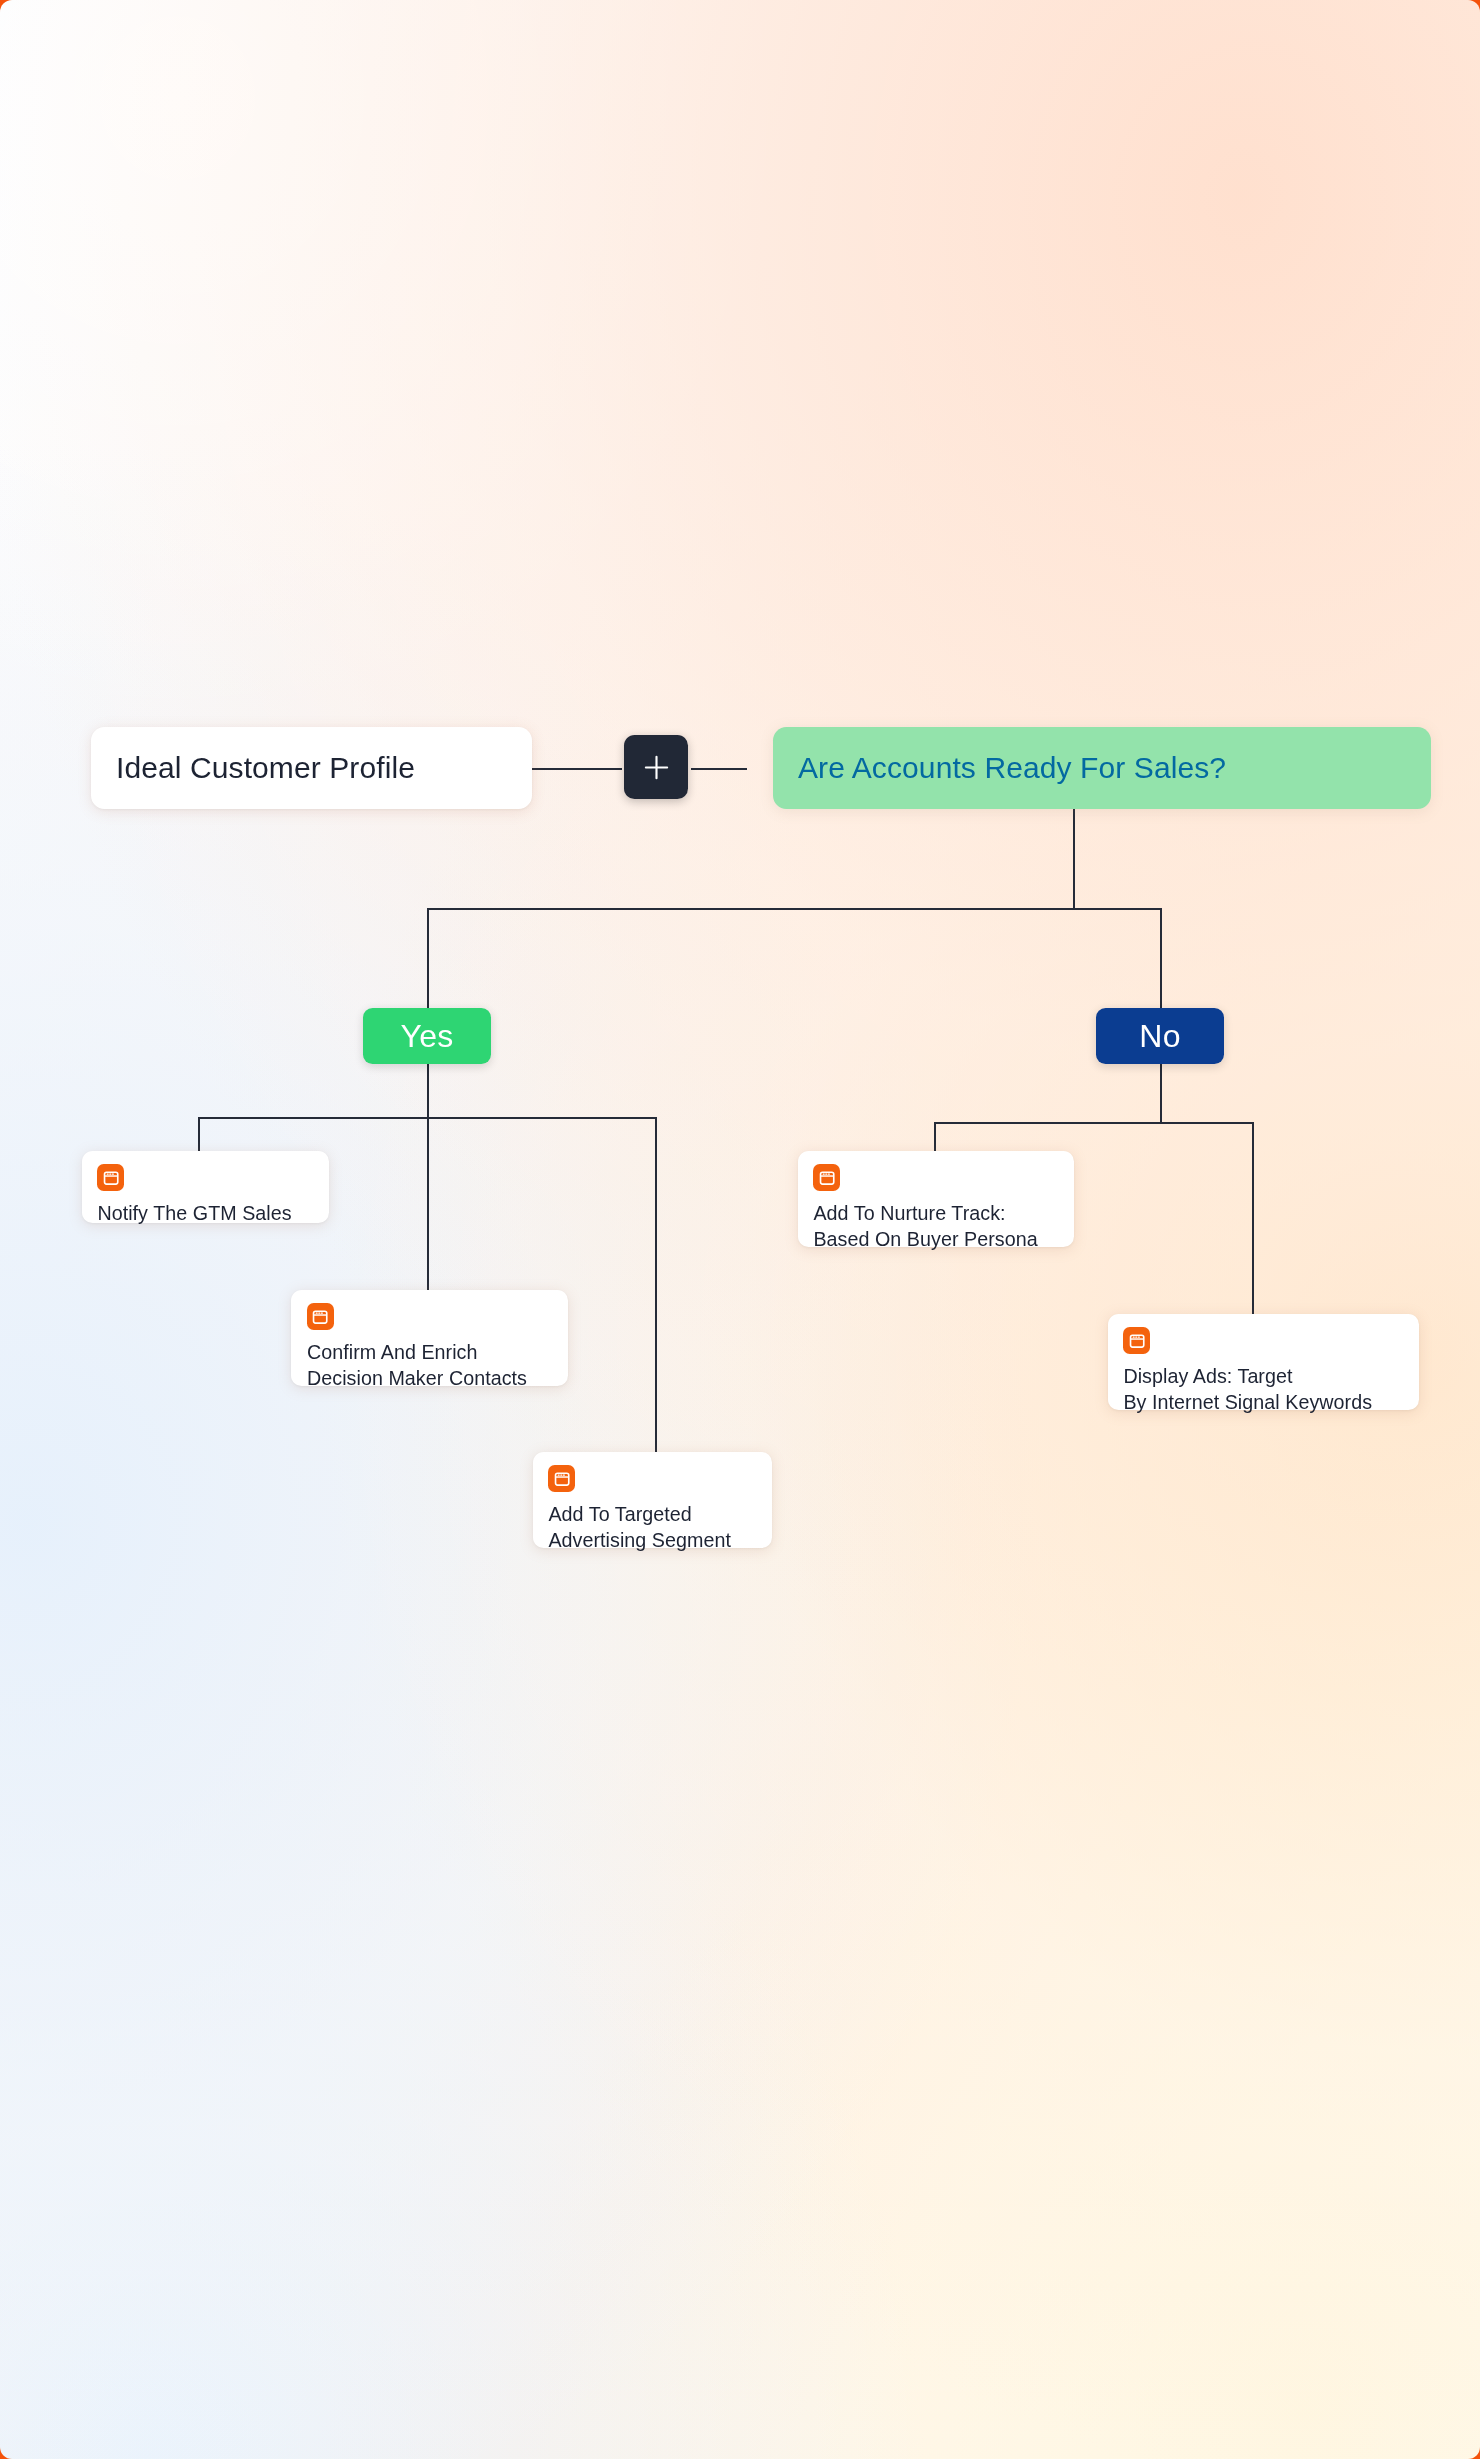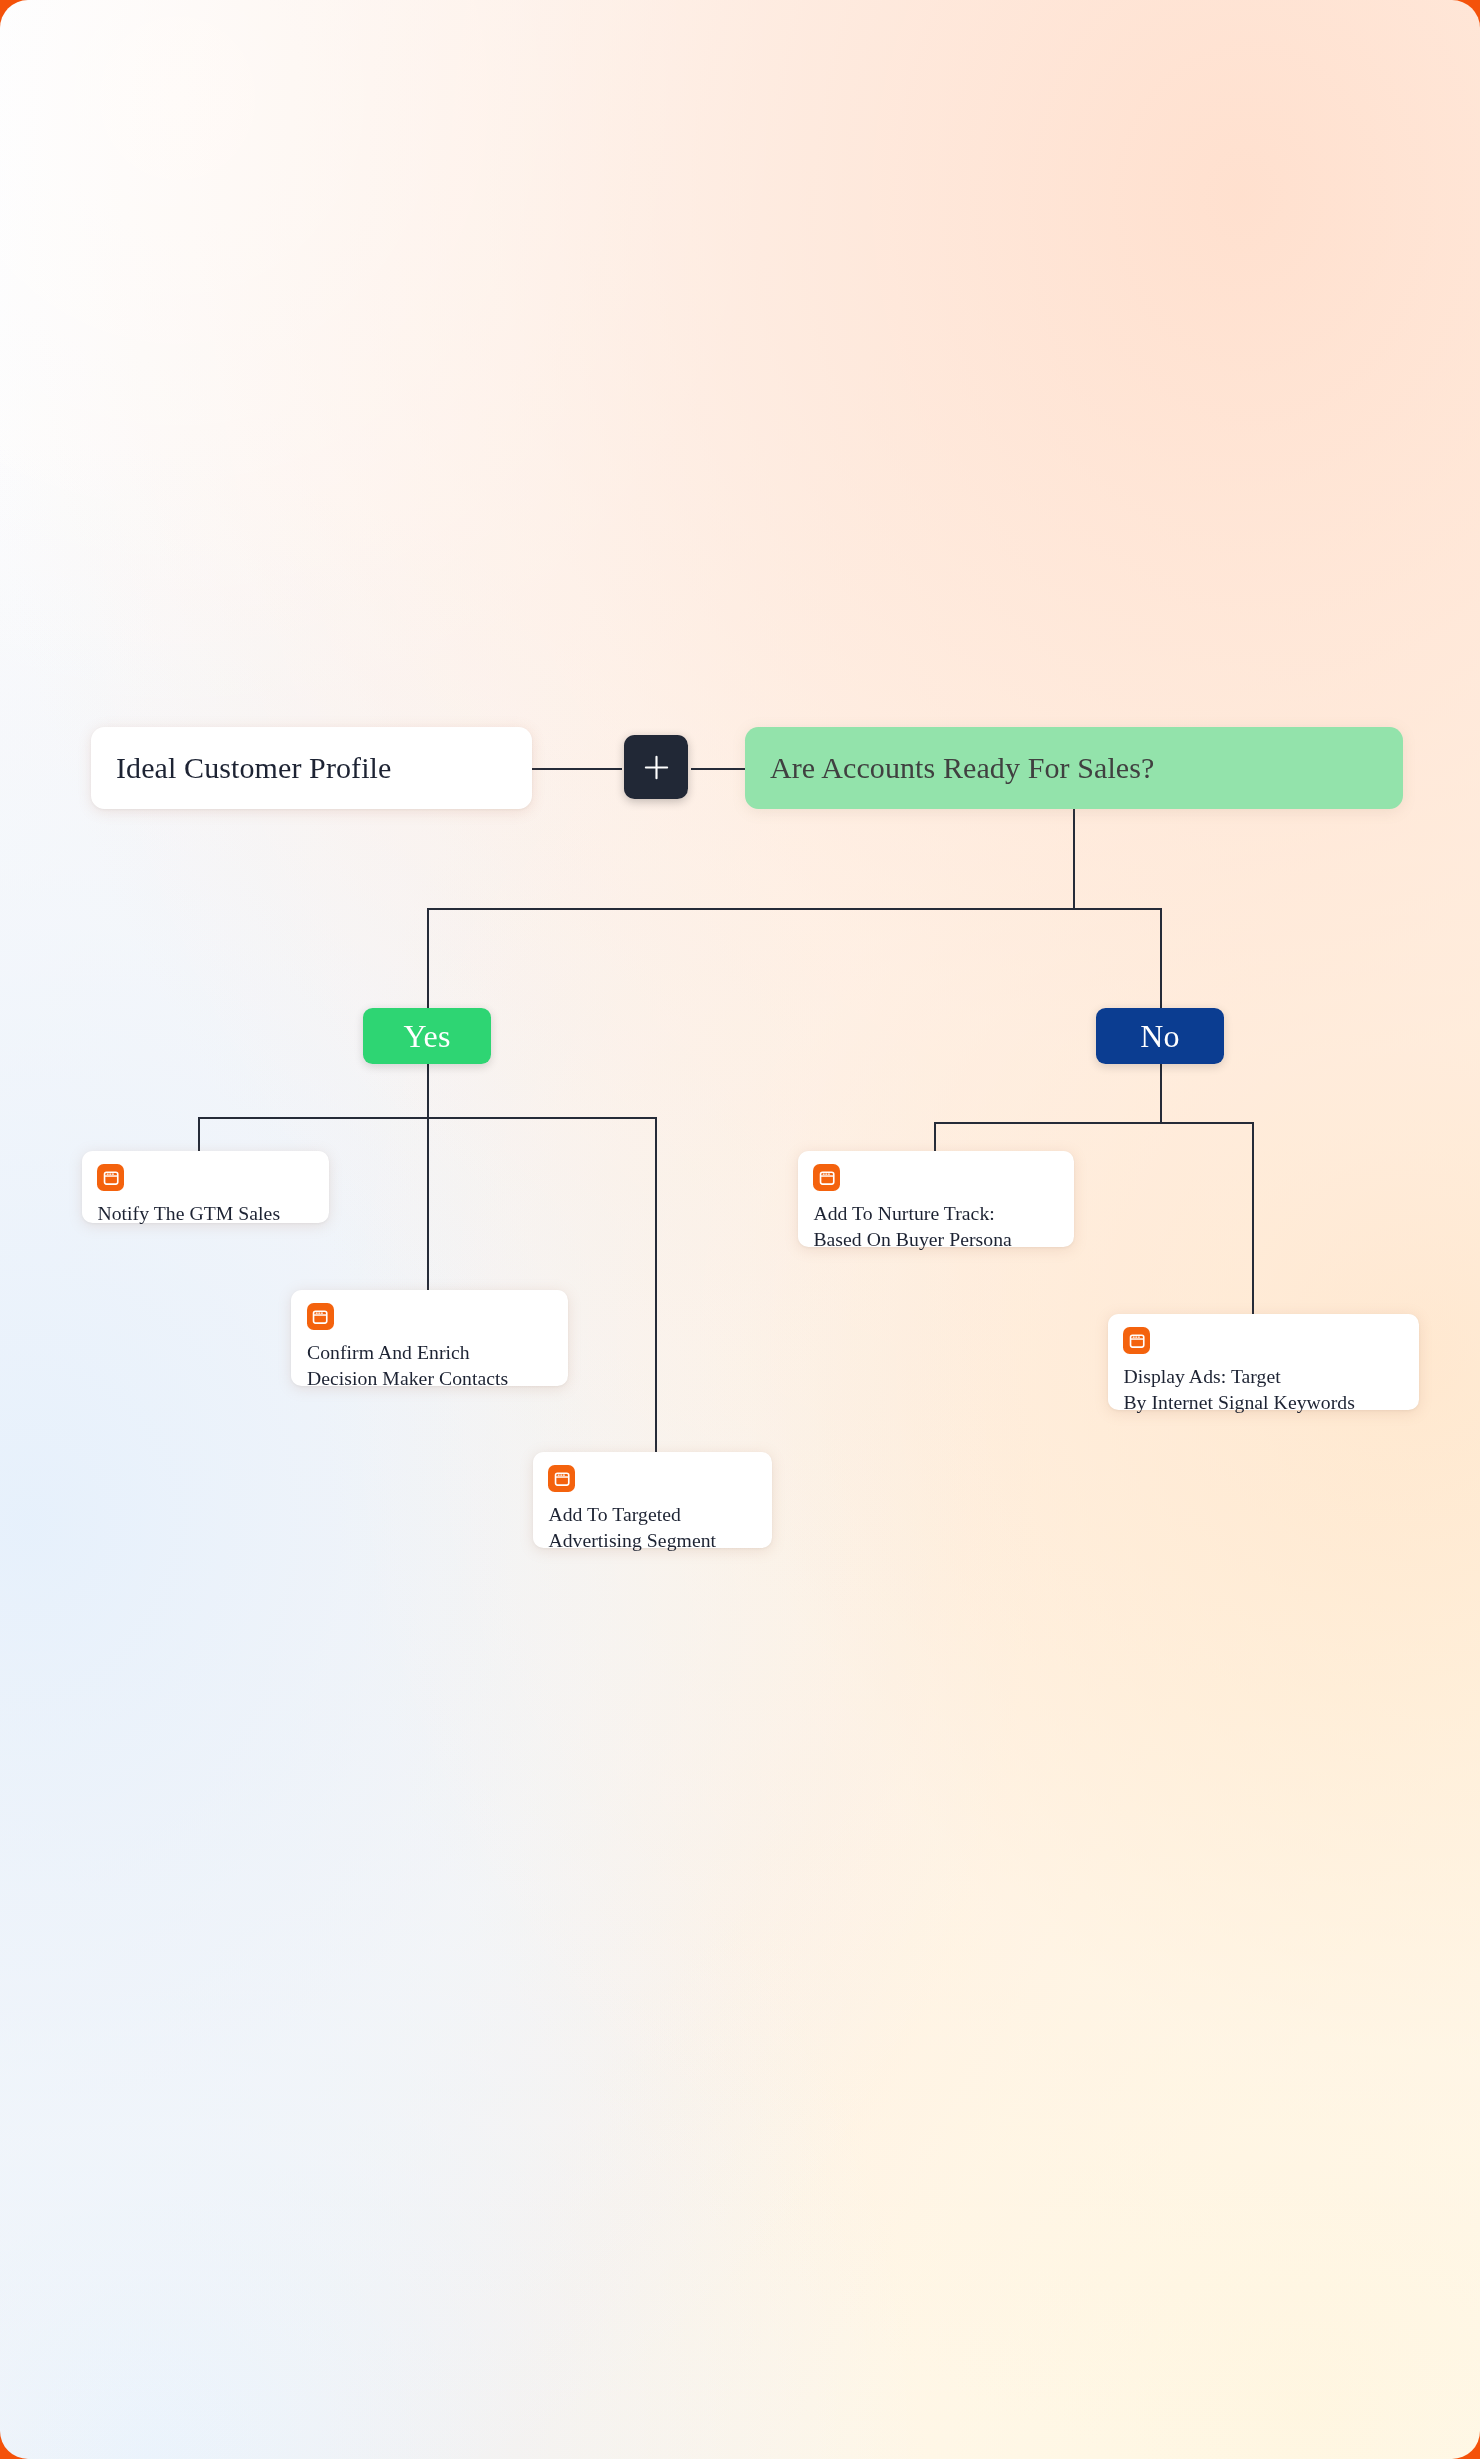--- a/index.html
+++ b/index.html
@@ -19,31 +19,30 @@
     width: 1480px;
     height: 2459px;
     background: #F4520A;
   }
 
   .canvas {
     position: absolute;
     left: 0; top: 0;
     width: 1480px;
     height: 2459px;
-    border-radius: 28px;
+    border-radius: 12px;
     overflow: hidden;
     background:
       radial-gradient(120% 85% at 84% 8%,  rgba(255,223,205,0.95) 0%, rgba(255,236,224,0.55) 42%, rgba(255,255,255,0) 72%),
       radial-gradient(95% 60% at 96% 55%,  rgba(255,228,196,0.85) 0%, rgba(255,241,223,0.40) 48%, rgba(255,255,255,0) 78%),
       radial-gradient(85% 55% at 2% 62%,   rgba(229,240,252,0.95) 0%, rgba(238,245,253,0.60) 45%, rgba(255,255,255,0) 80%),
       radial-gradient(70% 45% at 10% 100%, rgba(233,243,253,0.95) 0%, rgba(255,255,255,0) 75%),
       radial-gradient(70% 40% at 88% 98%,  rgba(255,246,224,0.95) 0%, rgba(255,255,255,0) 78%),
       radial-gradient(60% 38% at 12% 4%,   rgba(255,255,255,1) 0%, rgba(255,255,255,0) 70%),
       linear-gradient(118deg, #fafcff 0%, #fdf6f2 38%, #fff2e6 64%, #fffaf0 86%, #fffdf6 100%);
-    font-family: Liberation Serif, serif;
   }
 
   
   .wire {
     position: absolute;
     background: #252b38;
     z-index: 1;
   }
   .wire.v { width: 1.9px; }
   .wire.h { height: 1.9px; }
@@ -69,25 +68,26 @@
     letter-spacing: 0.1px;
     white-space: nowrap;
   }
 
   .decision-card {
     background: #93e3ab;
     border-radius: 13.4px;
     display: flex;
     align-items: center;
     padding: 0 25px;
-    color: #404040;
+    color: #0369a1;
     font-size: 30px;
     letter-spacing: 0.1px;
     white-space: nowrap;
     box-shadow: 0 2.9px 13.4px rgba(150,120,90,0.13);
+    margin-left: 28px;
   }
 
   .plus-btn {
     background: #212836;
     border-radius: 10.6px;
     display: flex;
     align-items: center;
     justify-content: center;
     box-shadow: 0 2.9px 9.6px rgba(0,0,0,0.22);
     cursor: pointer;

